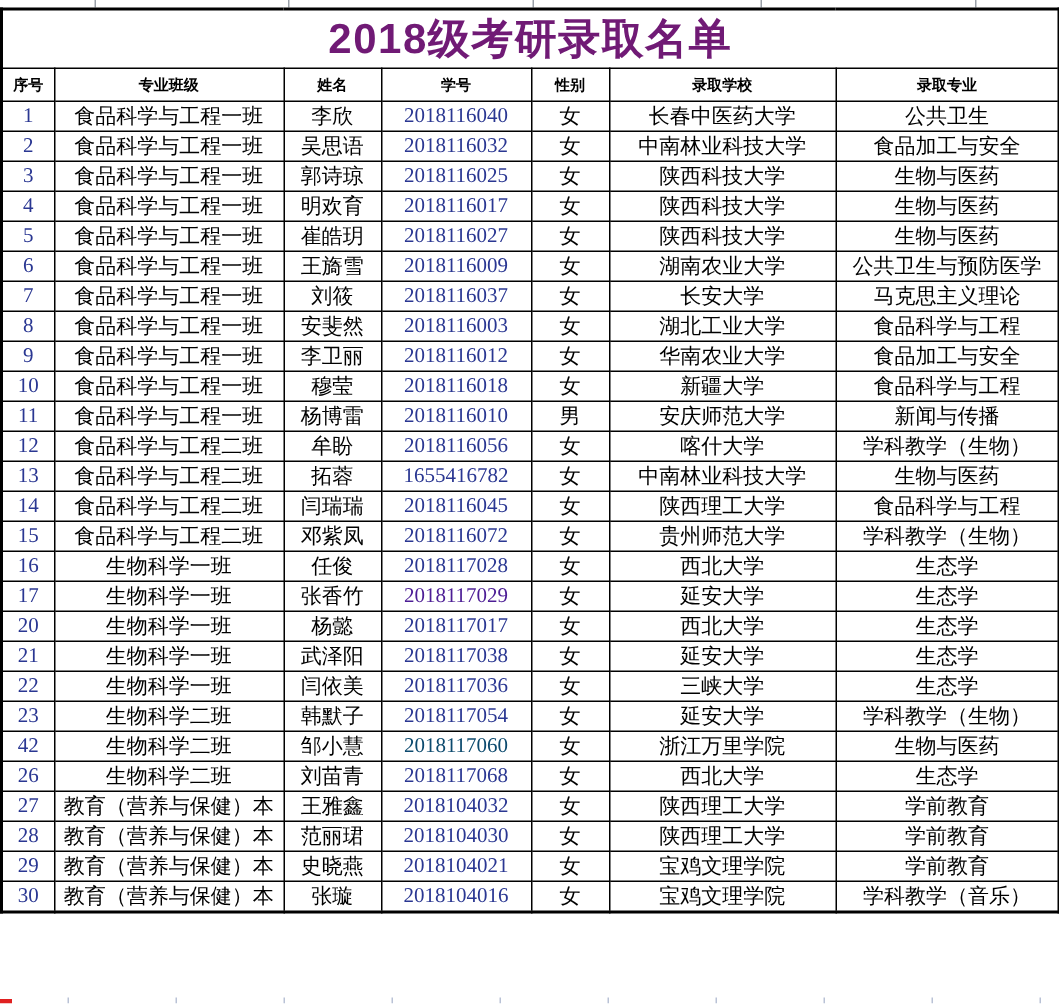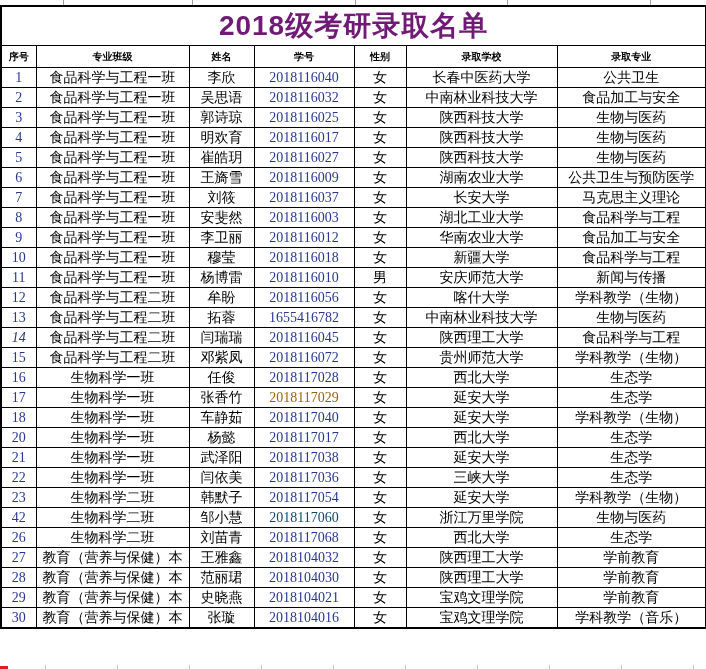--- a/index.html
+++ b/index.html
@@ -189,21 +189,21 @@
       <tr class="data-row">
         <td class="num" style="color: rgb(42, 55, 146);">13</td>
         <td>食品科学与工程二班</td>
         <td>拓蓉</td>
         <td class="num" style="color: rgb(42, 55, 146);">1655416782</td>
         <td>女</td>
         <td>中南林业科技大学</td>
         <td>生物与医药</td>
       </tr>
       <tr class="data-row">
-        <td class="num" style="color: rgb(42, 55, 146); font-style: italic;">14</td>
+        <td class="num" style="color: rgb(42, 55, 146);">14</td>
         <td>食品科学与工程二班</td>
         <td>闫瑞瑞</td>
         <td class="num" style="color: rgb(42, 55, 146);">2018116045</td>
         <td>女</td>
         <td>陕西理工大学</td>
         <td>食品科学与工程</td>
       </tr>
       <tr class="data-row">
         <td class="num" style="color: rgb(42, 55, 146);">15</td>
         <td>食品科学与工程二班</td>
@@ -219,33 +219,24 @@
         <td>任俊</td>
         <td class="num" style="color: rgb(42, 55, 146);">2018117028</td>
         <td>女</td>
         <td>西北大学</td>
         <td>生态学</td>
       </tr>
       <tr class="data-row">
         <td class="num" style="color: rgb(42, 55, 146);">17</td>
         <td>生物科学一班</td>
         <td>张香竹</td>
-        <td class="num" style="color: #a16207; margin-left: 20px;">2018117029</td>
+        <td class="num" style="color: #4c1d95; margin-left: 20px;">2018117029</td>
         <td>女</td>
         <td>延安大学</td>
         <td>生态学</td>
-      </tr>
-      <tr class="data-row">
-        <td class="num" style="color: rgb(42, 55, 146);">18</td>
-        <td>生物科学一班</td>
-        <td>车静茹</td>
-        <td class="num" style="color: rgb(42, 55, 146);">2018117040</td>
-        <td>女</td>
-        <td>延安大学</td>
-        <td>学科教学（生物）</td>
       </tr>
       <tr class="data-row">
         <td class="num" style="color: rgb(42, 55, 146);">20</td>
         <td>生物科学一班</td>
         <td>杨懿</td>
         <td class="num" style="color: rgb(42, 55, 146);">2018117017</td>
         <td>女</td>
         <td>西北大学</td>
         <td>生态学</td>
       </tr>

